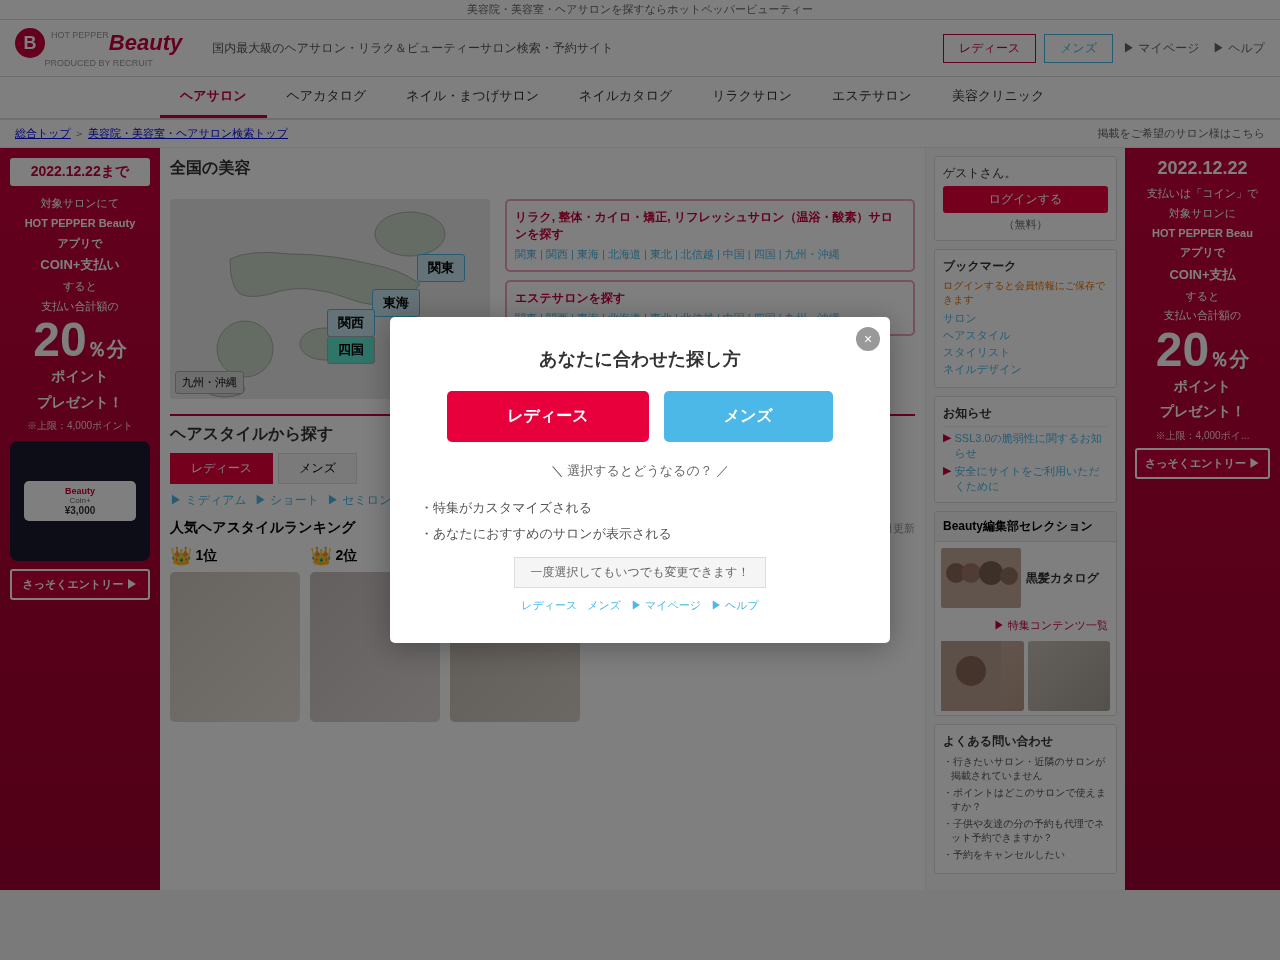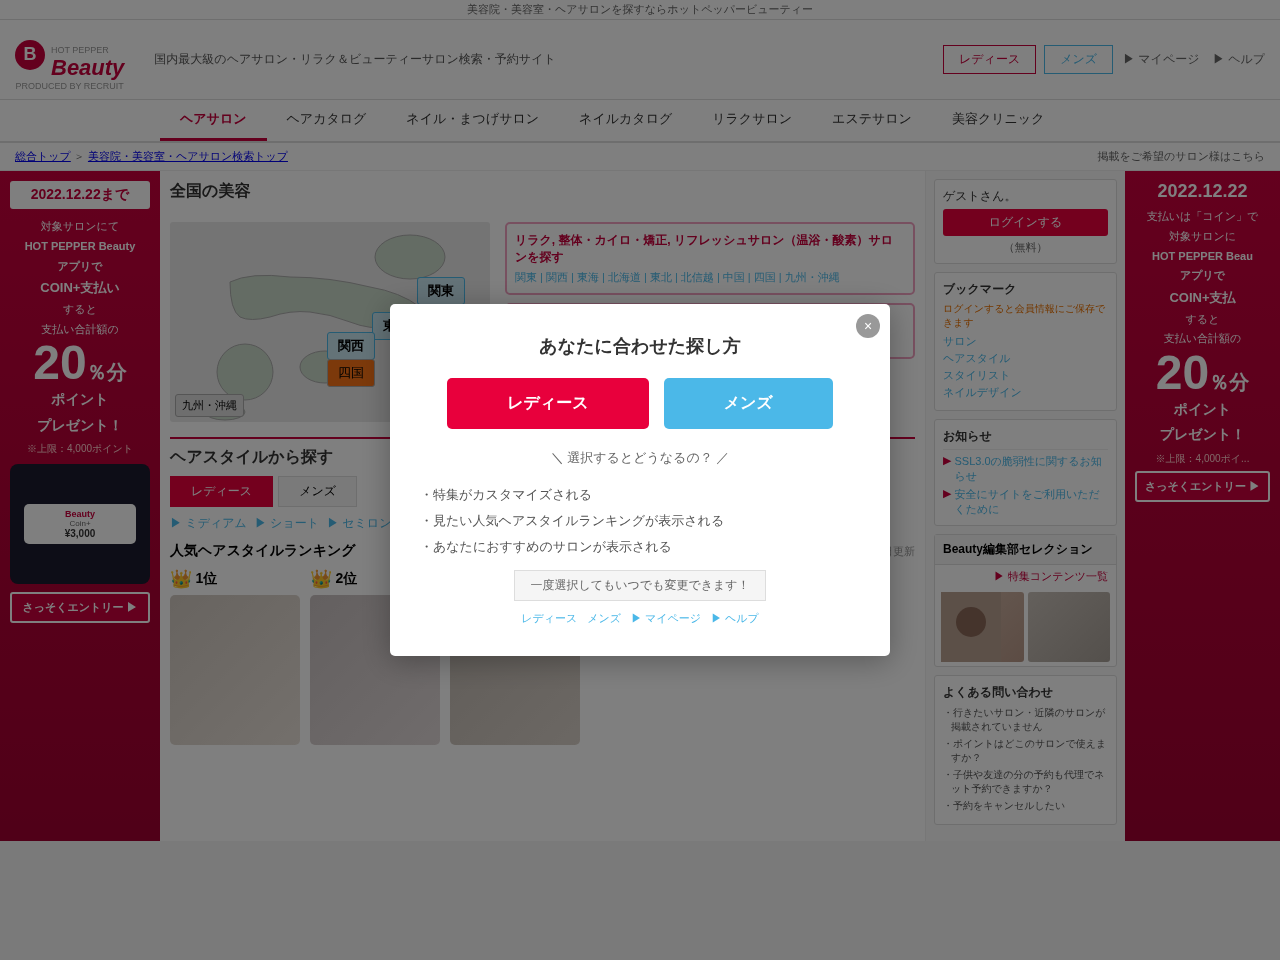--- a/index.html
+++ b/index.html
@@ -52,42 +52,41 @@
   <div class="modal">
     <button class="modal-close">×</button>
     <div class="modal-title">あなたに合わせた探し方</div>
     <div class="modal-buttons">
       <button class="modal-btn-ladies">レディース</button>
       <button class="modal-btn-mens">メンズ</button>
     </div>
     <div class="modal-divider">＼ 選択するとどうなるの？ ／</div>
     <div class="modal-benefits">
       <div>特集がカスタマイズされる</div>
-      <div>見たい人気ヘアスタイルランキングが表示される</div>
       <div>あなたにおすすめのサロンが表示される</div>
     </div>
     <div class="modal-note">一度選択してもいつでも変更できます！</div>
     <div class="modal-footer">
       <span class="modal-footer-links">レディース</span>
       <span class="modal-footer-links">メンズ</span>
       <span class="modal-footer-links">▶ マイページ</span>
       <span class="modal-footer-links">▶ ヘルプ</span>
     </div>
   </div>
 </div>
 
 <div class="top-bar">
   <span>美容院・美容室・ヘアサロンを探すならホットペッパービューティー</span>
 </div>
 
 <div class="header">
   <div class="logo-area">
     <div style="display:flex;align-items:center;gap:3px;">
       <div class="logo-b">B</div>
-      <div style="display:flex;flex-direction:column;margin-top:17px;">
+      <div style="display:flex;flex-direction:row;">
         <span style="font-size:9px;color:#999;font-weight:normal;">HOT PEPPER</span>
         <span style="font-size:22px;font-style:italic;font-weight:bold;color:#c8003c;">Beauty</span>
       </div>
     </div>
     <div style="font-size:9px;color:#999;">PRODUCED BY RECRUIT</div>
   </div>
   <div class="header-tagline">国内最大級のヘアサロン・リラク＆ビューティーサロン検索・予約サイト</div>
   <div class="header-buttons">
     <button class="btn-ladies">レディース</button>
     <button class="btn-mens">メンズ</button>
@@ -162,21 +161,21 @@
           <ellipse cx="75" cy="150" rx="28" ry="28" fill="#c8d8c8" stroke="#aaa" stroke-width="1"></ellipse>
 
           <ellipse cx="155" cy="145" rx="25" ry="16" fill="#c8d8c8" stroke="#aaa" stroke-width="1"></ellipse>
 
           <ellipse cx="55" cy="190" rx="20" ry="8" fill="#c8d8c8" stroke="#aaa" stroke-width="1"></ellipse>
         </svg>
         
         <div style="position:absolute;top:55px;right:25px;background:#c8e6f0;border:1px solid #4bb8e8;padding:4px 10px;border-radius:3px;cursor:pointer;font-size:13px;font-weight:bold;">関東</div>
         <div style="position:absolute;top:90px;right:70px;background:#c8e6f0;border:1px solid #4bb8e8;padding:4px 10px;border-radius:3px;cursor:pointer;font-size:13px;font-weight:bold;">東海</div>
         <div style="position:absolute;top:110px;right:115px;background:#c8e6f0;border:1px solid #4bb8e8;padding:4px 10px;border-radius:3px;cursor:pointer;font-size:13px;font-weight:bold;">関西</div>
-        <div style="position:absolute;bottom:35px;right:115px;background:#f97316;border:1px solid #aaa;padding:4px 10px;border-radius:3px;cursor:pointer;font-size:13px;font-weight:normal;">四国</div>
+        <div style="position:absolute;bottom:35px;right:115px;background:#5eead4;border:1px solid #aaa;padding:4px 10px;border-radius:3px;cursor:pointer;font-size:13px;font-weight:bold;">四国</div>
         <div style="position:absolute;bottom:5px;left:5px;background:#ddd;border:1px solid #aaa;padding:3px 6px;border-radius:3px;cursor:pointer;font-size:11px;">九州・沖縄</div>
       </div>
 
       <div style="flex:1;display:flex;flex-direction:column;gap:8px;">
         <div style="border:2px solid #f0a0c0;border-radius:5px;padding:8px;">
           <div style="color:#c8003c;font-weight:bold;font-size:12px;margin-bottom:4px;">リラク, 整体・カイロ・矯正, リフレッシュサロン（温浴・酸素）サロンを探す</div>
           <div style="font-size:11px;color:#4bb8e8;">関東 | 関西 | 東海 | 北海道 | 東北 | 北信越 | 中国 | 四国 | 九州・沖縄</div>
         </div>
         <div style="border:2px solid #f0a0c0;border-radius:5px;padding:8px;">
           <div style="color:#c8003c;font-weight:bold;font-size:12px;margin-bottom:4px;">エステサロンを探す</div>
@@ -258,20 +257,33 @@
         <a href="#" style="color:#4bb8e8;text-decoration:none;">SSL3.0の脆弱性に関するお知らせ</a>
       </div>
       <div style="font-size:11px;color:#333;display:flex;gap:3px;">
         <span style="color:#c8003c;">▶</span>
         <a href="#" style="color:#4bb8e8;text-decoration:none;">安全にサイトをご利用いただくために</a>
       </div>
     </div>
 
     <div style="background:#fff;border:1px solid #ddd;border-radius:3px;margin-bottom:8px;">
       <div style="background:#f5f5f5;padding:6px 8px;font-weight:bold;font-size:12px;border-bottom:1px solid #ddd;">Beauty編集部セレクション</div>
+      <div style="padding:6px;display:flex;gap:5px;">
+        <div style="width:80px;height:60px;background:linear-gradient(135deg,#c8b8a8,#a89888);border-radius:3px;overflow:hidden;">
+          
+          <svg viewBox="0 0 80 60" width="80" height="60">
+            <rect width="80" height="60" fill="#c0a898"></rect>
+            <circle cx="15" cy="25" r="10" fill="#8a6858"></circle>
+            <circle cx="30" cy="25" r="10" fill="#a07868"></circle>
+            <circle cx="50" cy="25" r="12" fill="#786050"></circle>
+            <circle cx="68" cy="28" r="9" fill="#907060"></circle>
+          </svg>
+        </div>
+        <div style="font-size:12px;font-weight:bold;color:#333;align-self:center;">黒髪カタログ</div>
+      </div>
       <div style="padding:4px 8px;text-align:right;">
         <a href="#" style="color:#c8003c;font-size:11px;text-decoration:none;">▶ 特集コンテンツ一覧</a>
       </div>
 
       <div style="padding:4px 6px;display:flex;gap:4px;">
         <div style="flex:1;height:70px;background:linear-gradient(135deg,#d0b8a8,#b89888);border-radius:3px;">
           <svg viewBox="0 0 60 70" width="60" height="70">
             <rect width="60" height="70" fill="#b8a090"></rect>
             <circle cx="30" cy="30" r="15" fill="#8a6858"></circle>
           </svg>

